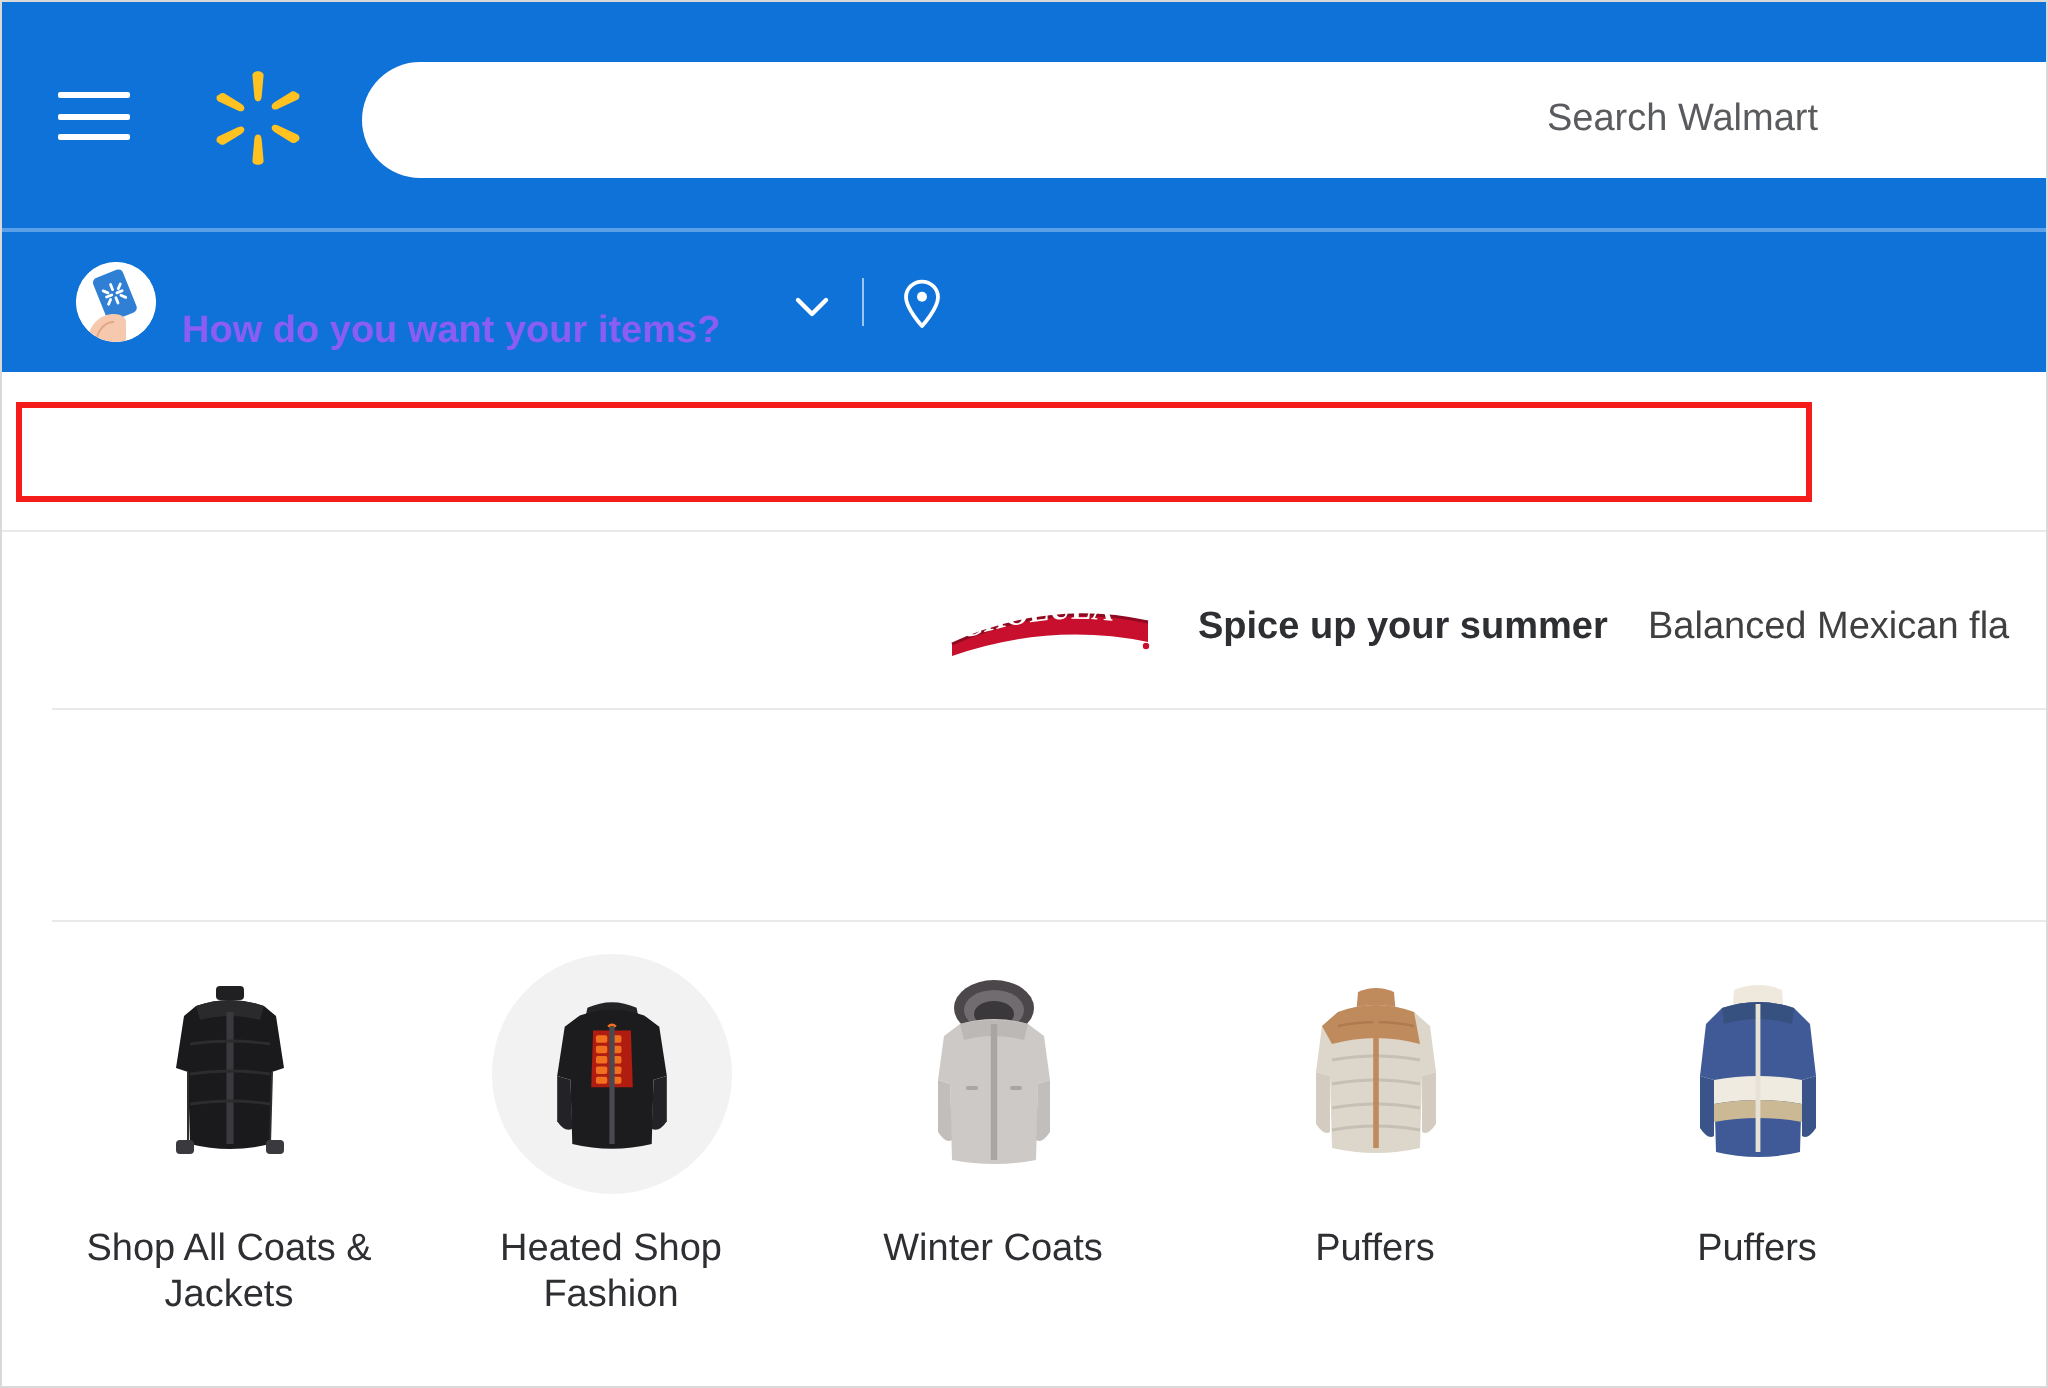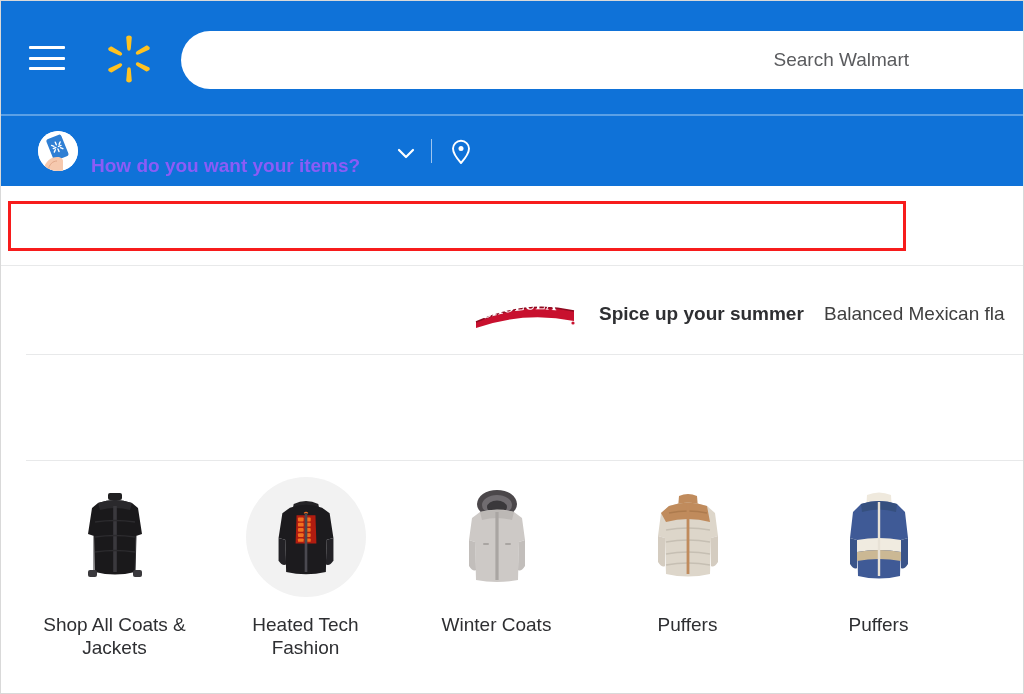--- a/index.html
+++ b/index.html
@@ -451,21 +451,21 @@
               <rect x="54" y="51" width="6" height="4" rx="1"></rect>
               <rect x="46.5" y="56.5" width="6" height="3.6" rx="1"></rect>
               <rect x="54" y="56.5" width="6" height="3.6" rx="1"></rect>
             </g>
             <path d="M55 31 L55 33 M53 30 Q55 28 57 30" stroke="#f07020" stroke-width="1.4" fill="none"></path>
             <rect x="53.6" y="30" width="2.8" height="62" fill="#4a4950"></rect>
             <path d="M26 56 L26 80 Q30 86 34 84 L33 58 Z" fill="#232226"></path>
             <path d="M84 56 L84 80 Q80 86 76 84 L77 58 Z" fill="#232226"></path>
           </svg>
         </div>
-        <div class="tile-label">Heated Tech Fashion</div>
+        <div class="tile-label">Heated Shop Fashion</div>
       </div>
 
       <div class="tile">
         <div class="tile-img-wrap">
           <svg viewBox="0 0 110 110" width="110" height="110">
             <ellipse cx="55" cy="22" rx="20" ry="14" fill="#4b474a"></ellipse>
             <ellipse cx="55" cy="23" rx="15" ry="10" fill="#706c70"></ellipse>
             <ellipse cx="55" cy="25" rx="10" ry="6.5" fill="#3a383b"></ellipse>
             <path d="M38 30 Q55 25 72 30 L80 36 L83 58 L77 60 L76 98 Q55 102 34 98 L33 60 L27 58 L30 36 Z" fill="#cdc9c6"></path>
             <path d="M38 30 Q55 26 72 30 L70 38 Q55 34 40 38 Z" fill="#bcb8b5"></path>

